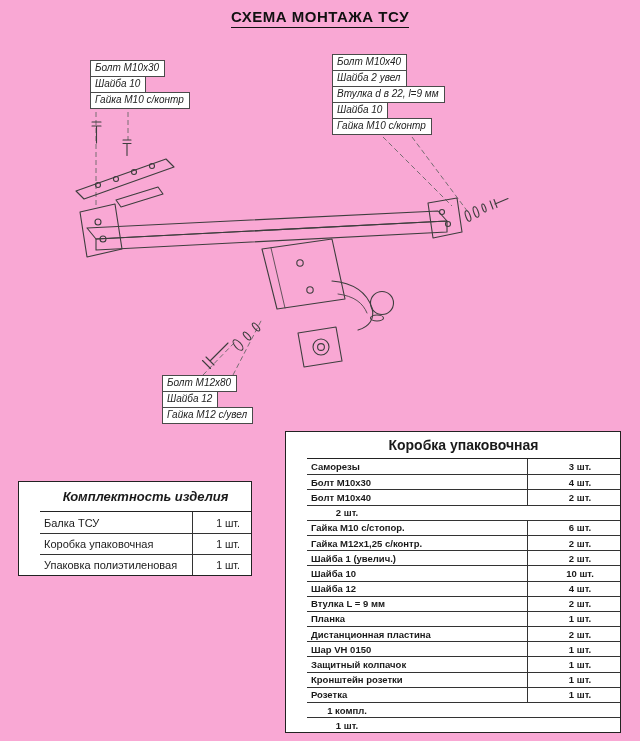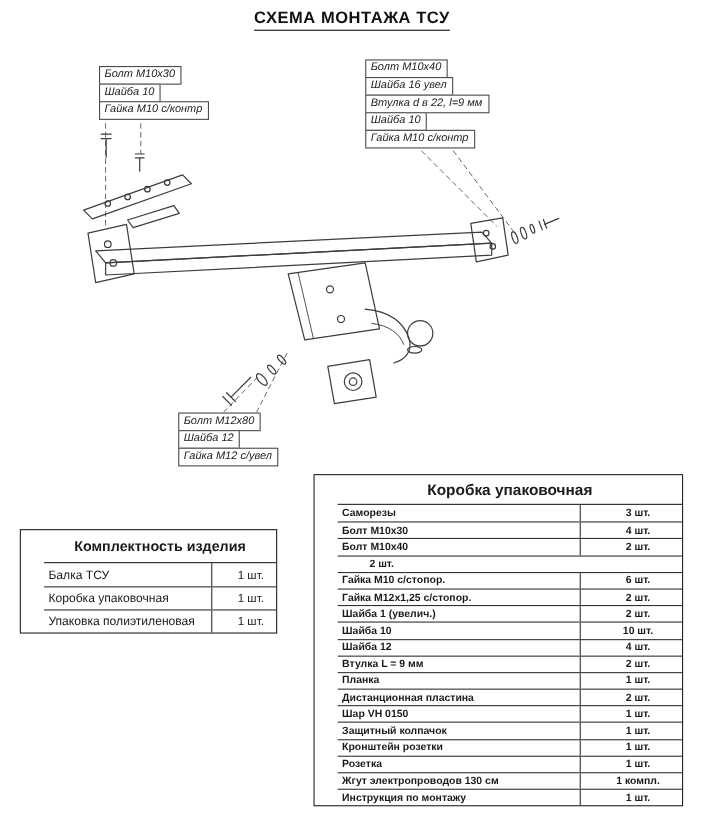--- a/index.html
+++ b/index.html
@@ -1,20 +1,20 @@
 <!DOCTYPE html>
 <html><head>
 <meta charset="utf-8">
 <style>
   * { margin:0; padding:0; box-sizing:border-box; }
   html,body { background:#ececea; }
   body { font-family:"Liberation Sans", sans-serif; color:#1a1a1a; }
   .page {
     position:relative; width:640px; height:741px; margin:0 auto;
-    background:#ffffff; overflow:hidden;
+    background:#f9a8d4; overflow:hidden;
   }
   .title-wrap { position:absolute; top:8px; left:0; width:100%; text-align:center; z-index:3; }
   .page-title {
     display:inline-block; font-size:15px; font-weight:bold; letter-spacing:.5px;
     border-bottom:1.5px solid #111; padding-bottom:2px; color:#111;
   }
   svg.diagram { position:absolute; left:0; top:0; z-index:1; }
   .callout { position:absolute; z-index:2; }
   .callout .line {
     display:table; border:1px solid #4a4a4a; background:#fff;
@@ -25,21 +25,21 @@
   .tbl .hdr {
     display:flex; align-items:center; justify-content:center;
     font-weight:bold; border-bottom:1.5px solid #222; text-align:center;
   }
   .rows .trow { display:flex;gap:12px; }
   .rows .trow + .trow { border-top:1px solid #333; }
   .trow .name { flex:1; border-right:1px solid #333; display:flex; align-items:center; padding:0 4px; overflow:hidden; white-space:nowrap; }
   .trow .qty { display:flex; align-items:center; justify-content:center; }
   
   .kit { left:18px; top:481px; width:234px; }
-  .kit .hdr { height:30px; font-size:13px; }
+  .kit .hdr { height:30px; font-size:13px;font-style:italic; }
   .kit .trow { height:21px; font-size:11px; }
   .kit .qty { width:46px; font-size:10.5px; }
   
   .box { left:285px; top:431px; width:336px; }
   .box .hdr { height:27px; font-size:14px; }
   .box .trow { height:15.2px; font-size:9.5px; font-weight:bold; }
   .box .qty { width:80px; }
 </style>
 </head>
 <body>
@@ -132,21 +132,21 @@
   <div class="callout" style="left:90px; top:61px;">
 
   <div class="line">Болт М10х30</div>
       <div class="line">Шайба 10</div>
       <div class="line">Гайка М10 с/контр</div>
     </div>
 
   <div class="callout" style="left:332px; top:55px;">
 
   <div class="line">Болт М10х40</div>
-      <div class="line">Шайба 16 увел</div>
+      <div class="line">Шайба 2 увел</div>
       <div class="line">Втулка d в 22, l=9 мм</div>
       <div class="line">Шайба 10</div>
       <div class="line">Гайка М10 с/контр</div>
     </div>
 
   <div class="callout" style="left:162px; top:376px;text-align:center;">
 
   <div class="line">Болт М12х80</div>
       <div class="line">Шайба 12</div>
       <div class="line">Гайка М12 с/увел</div>
@@ -188,21 +188,21 @@
         <div class="qty">2 шт.</div>
       </div>
         <div class="trow">
         <div class="qty">2 шт.</div>
       </div>
         <div class="trow">
         <div class="name">Гайка М10 с/стопор.</div>
         <div class="qty">6 шт.</div>
       </div>
         <div class="trow">
-        <div class="name">Гайка М12х1,25 с/стопор.</div>
+        <div class="name">Гайка М12х1,25 с/контр.</div>
         <div class="qty">2 шт.</div>
       </div>
         <div class="trow">
         <div class="name">Шайба 1 (увелич.)</div>
         <div class="qty">2 шт.</div>
       </div>
         <div class="trow">
         <div class="name">Шайба 10</div>
         <div class="qty">10 шт.</div>
       </div>
@@ -232,23 +232,21 @@
       </div>
         <div class="trow">
         <div class="name">Кронштейн розетки</div>
         <div class="qty">1 шт.</div>
       </div>
         <div class="trow">
         <div class="name">Розетка</div>
         <div class="qty">1 шт.</div>
       </div>
         <div class="trow">
-        <div class="name">Жгут электропроводов 130 см</div>
         <div class="qty">1 компл.</div>
       </div>
         <div class="trow">
-        <div class="name">Инструкция по монтажу</div>
         <div class="qty">1 шт.</div>
       </div>
       </div>
   </div>
 
 </div>
 
 </body></html>

